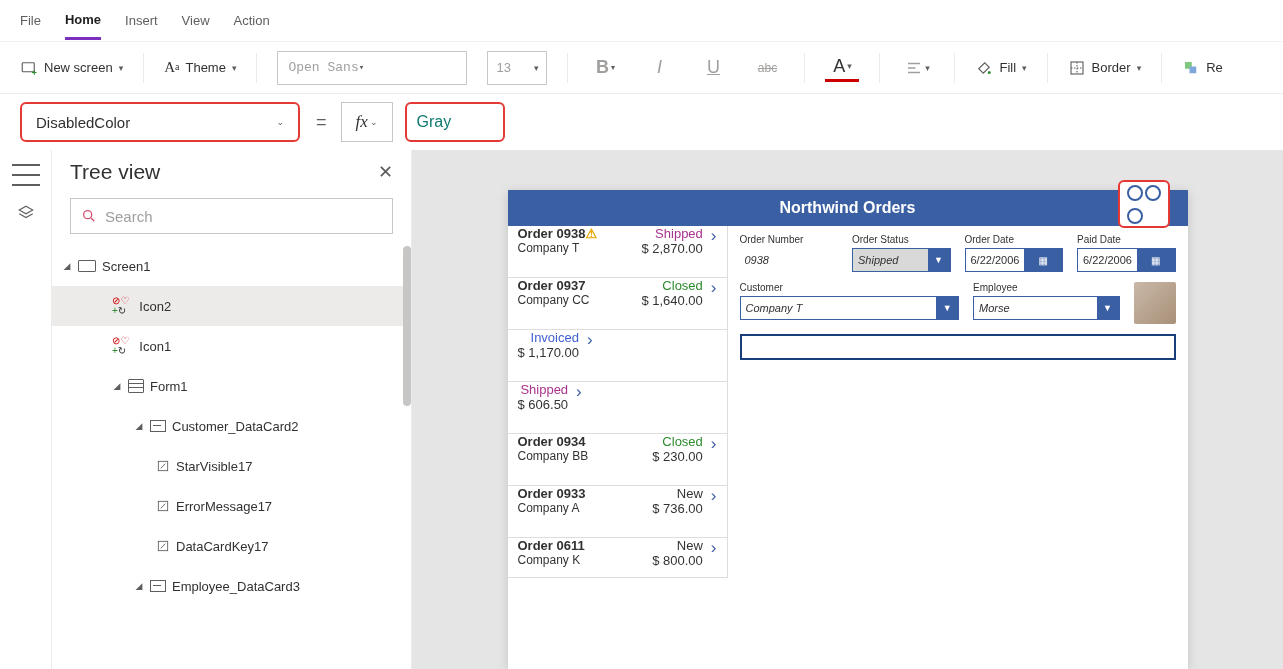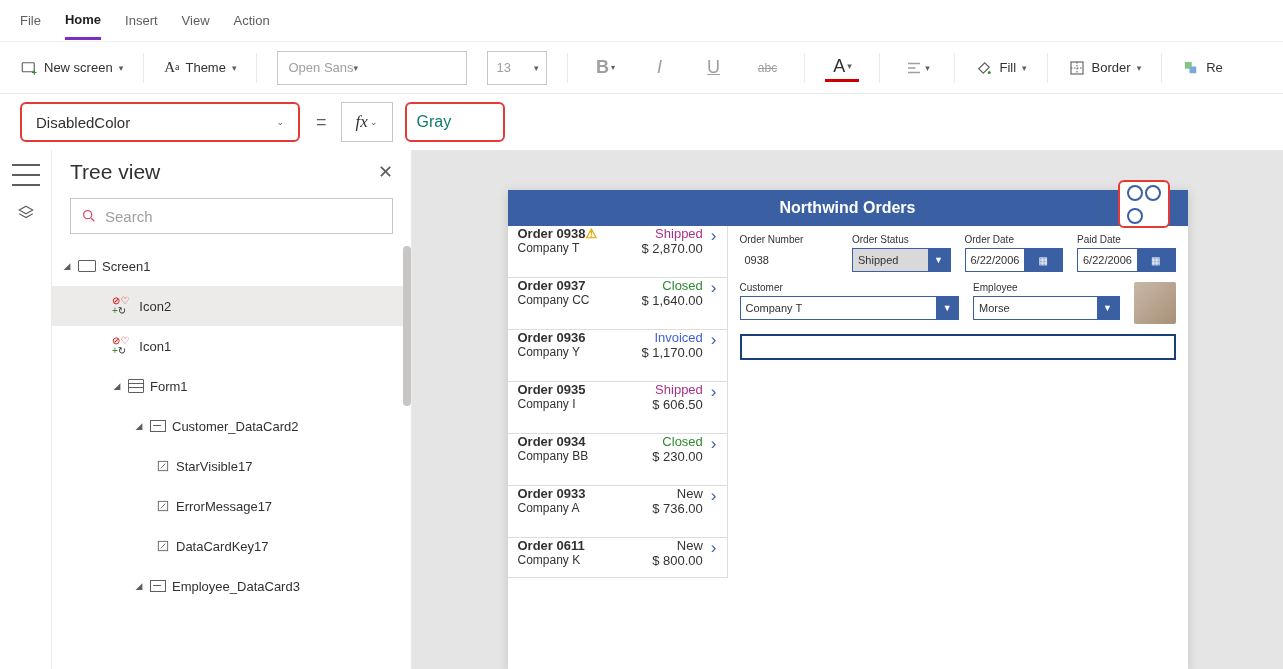--- a/index.html
+++ b/index.html
@@ -7,21 +7,21 @@
 
   
   .menu-bar { display: flex; align-items: center; height: 42px; padding: 0 20px; gap: 24px; border-bottom: 1px solid #f3f2f1; }
   .menu-item { color: #605e5c; cursor: pointer; padding: 10px 0; }
   .menu-item.active { color: #201f1e; font-weight: 600; border-bottom: 3px solid #7b2fbf; }
 
   
   .ribbon { display: flex; align-items: center; height: 52px; padding: 0 20px; gap: 20px; border-bottom: 1px solid #edebe9; }
   .ribbon-btn { display: flex; align-items: center; gap: 6px; color: #323130; cursor: pointer; }
   .rib-sep { width: 1px; height: 30px; background: #edebe9; }
-  .font-select { width: 190px; height: 34px; border: 1px solid #c8c6c4; display: flex; align-items: center; padding: 0 10px; color: #a19f9d; justify-content: flex-start; }
+  .font-select { width: 190px; height: 34px; border: 1px solid #c8c6c4; display: flex; align-items: center; padding: 0 10px; color: #a19f9d; justify-content: flex-start; font-family: Liberation Mono, monospace; }
   .size-select { width: 60px; height: 34px; border: 1px solid #c8c6c4; display: flex; align-items: center; padding: 0 8px; color: #a19f9d; justify-content: space-between; }
   .fmt-btn { width: 34px; height: 34px; display: flex; align-items: center; justify-content: center; color: #a19f9d; font-size: 18px; }
   .fmt-btn.strike { font-size: 12px; text-decoration: line-through; }
   .chevron-down { font-size: 9px; color: #605e5c; }
 
   
   .formula-row { display: flex; align-items: center; height: 56px; padding: 0 20px; gap: 12px; }
   .property-select { width: 280px; height: 40px; border: 2px solid #e53935; border-radius: 6px; display: flex; align-items: center; padding: 0 14px; justify-content: space-between; font-size: 15px; }
   .equals { font-size: 18px; color: #605e5c; padding: 0 4px; }
   .fx-box { width: 52px; height: 40px; border: 1px solid #c8c6c4; display: flex; align-items: center; justify-content: center; gap: 2px; font-style: italic; font-family: "Times New Roman", serif; font-size: 17px; }
@@ -80,21 +80,21 @@
   .status-invoiced { color: #4060d0; }
   .status-new { color: #333; }
   .order-amount { font-size: 13px; color: #333; }
   .order-chevron { color: #3b5fa3; font-size: 17px; padding-left: 8px; }
   .order-warn { color: #e8a800; font-size: 13px; }
 
   .detail-panel { flex: 1; padding: 8px 12px; font-size: 11px; }
   .field-group { display: flex; gap: 14px; margin-bottom: 10px; }
   .field { flex: 1; }
   .field-label { font-size: 10px; color: #333; margin-bottom: 3px; }
-  .field-input { width: 100%; height: 24px; border: 1px solid #3b5fa3; font-size: 11px; padding: 0 5px; display: flex; align-items: center; }
+  .field-input { width: 100%; height: 24px; border: 1px solid #3b5fa3; font-size: 11px; padding: 0 5px; display: flex; align-items: center; font-style: italic; }
   .field-input.plain { border: none; }
   .select-box { display: flex; align-items: center; }
   .select-box .caret { width: 22px; background: #3b5fa3; color: #fff; height: 100%; display: flex; align-items: center; justify-content: center; font-size: 9px; margin-right: -5px; margin-left: auto; }
   .select-box.disabled { background: #d9d9d9; border-color: #3b5fa3; }
   .date-box { display: flex; align-items: center; border: 1px solid #3b5fa3; height: 24px; }
   .date-box span { flex: 1; padding: 0 5px; font-size: 11px; }
   .date-box .cal { width: 22px; background: #3b5fa3; color: #fff; height: 100%; display: flex; align-items: center; justify-content: center; font-size: 10px; }
   .avatar { width: 42px; height: 42px; background: linear-gradient(135deg,#c9b8a8,#a89078); border-radius: 2px; }
   .notes-input { width: 100%; height: 26px; border: 2px solid #1a3e7a; }
 
@@ -326,35 +326,27 @@
                 <div class="order-title">Order 0937</div>
                 <div class="order-company">Company CC</div>
               </div>
               <div class="order-right">
                 <div class="order-status status-closed">Closed</div>
                 <div class="order-amount">$ 1,640.00</div>
               </div>
               <div class="order-chevron">›</div>
             </div>
             <div class="order-row">
-              <div class="order-row-main">
-                <div class="order-title">Order 0936</div>
-                <div class="order-company">Company Y</div>
-              </div>
               <div class="order-right">
                 <div class="order-status status-invoiced">Invoiced</div>
                 <div class="order-amount">$ 1,170.00</div>
               </div>
               <div class="order-chevron">›</div>
             </div>
             <div class="order-row">
-              <div class="order-row-main">
-                <div class="order-title">Order 0935</div>
-                <div class="order-company">Company I</div>
-              </div>
               <div class="order-right">
                 <div class="order-status status-shipped">Shipped</div>
                 <div class="order-amount">$ 606.50</div>
               </div>
               <div class="order-chevron">›</div>
             </div>
             <div class="order-row">
               <div class="order-row-main">
                 <div class="order-title">Order 0934</div>
                 <div class="order-company">Company BB</div>

